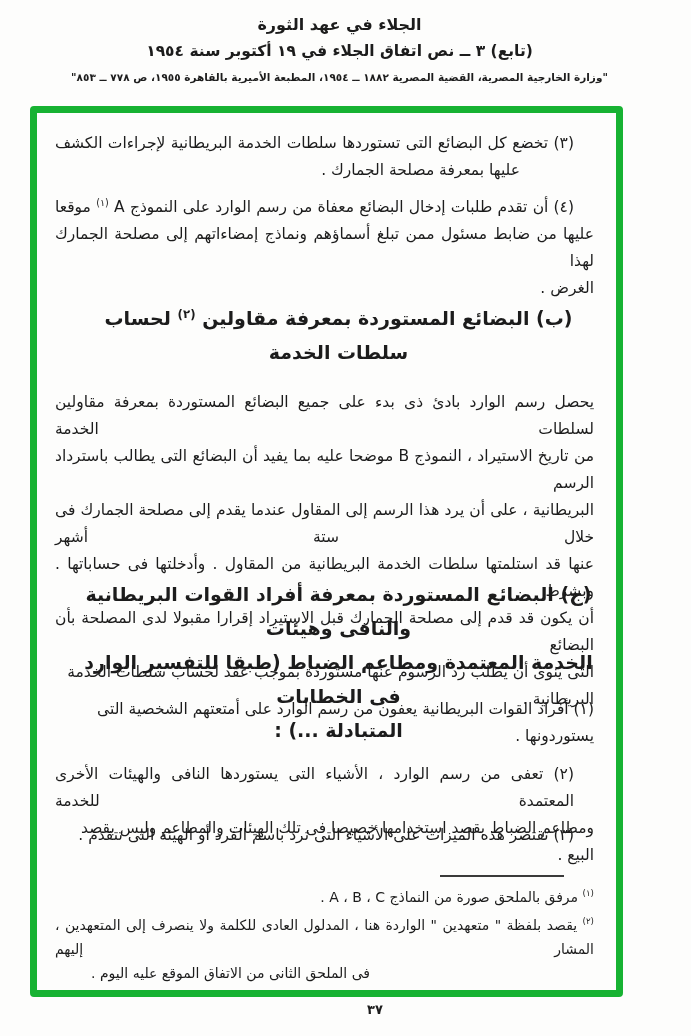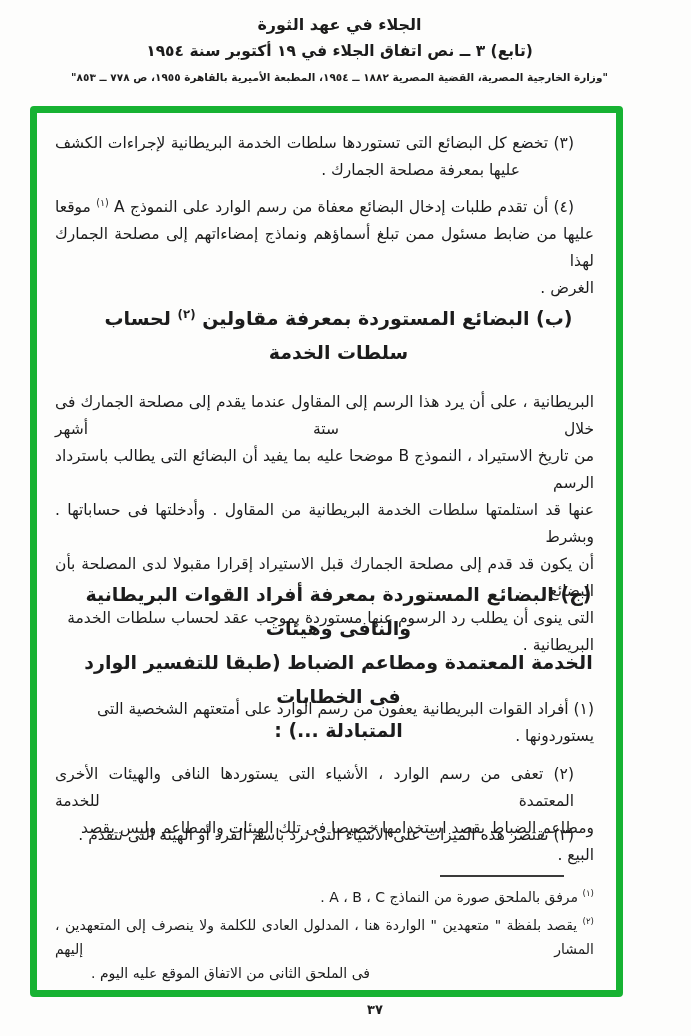--- a/index.html
+++ b/index.html
@@ -62,22 +62,23 @@
         <div class="line j ind"><span>(٤) أن تقدم طلبات إدخال البضائع معفاة من رسم الوارد على النموذج A </span><sup>(١)</sup><span> موقعا</span></div>
         <div class="line j">عليها من ضابط مسئول ممن تبلغ أسماؤهم ونماذج إمضاءاتهم إلى مصلحة الجمارك لهذا</div>
         <div class="line r">الغرض .</div>
       </div>
 
       <div class="block heading" style="top:188px">
         <div class="line c"><span>(ب) البضائع المستوردة بمعرفة مقاولين </span><sup>(٢)</sup><span> لحساب سلطات الخدمة</span></div>
       </div>
 
       <div class="block" style="top:276px">
+        <div class="line j">يحصل رسم الوارد بادئ ذى بدء على جميع البضائع المستوردة بمعرفة مقاولين لسلطات الخدمة</div>
+        <div class="line j">من تاريخ الاستيراد ، النموذج B موضحا عليه بما يفيد أن البضائع التى يطالب باسترداد الرسم</div>
         <div class="line j">البريطانية ، على أن يرد هذا الرسم إلى المقاول عندما يقدم إلى مصلحة الجمارك فى خلال ستة أشهر</div>
-        <div class="line j">من تاريخ الاستيراد ، النموذج B موضحا عليه بما يفيد أن البضائع التى يطالب باسترداد الرسم</div>
         <div class="line j">عنها قد استلمتها سلطات الخدمة البريطانية من المقاول . وأدخلتها فى حساباتها . وبشرط</div>
         <div class="line j">أن يكون قد قدم إلى مصلحة الجمارك قبل الاستيراد إقرارا مقبولا لدى المصلحة بأن البضائع</div>
         <div class="line r">التى ينوى أن يطلب رد الرسوم عنها مستوردة بموجب عقد لحساب سلطات الخدمة البريطانية .</div>
       </div>
 
       <div class="block heading" style="top:464px">
         <div class="line c">(ج) البضائع المستوردة بمعرفة أفراد القوات البريطانية والنافى وهيئات</div>
         <div class="line c">الخدمة المعتمدة ومطاعم الضباط (طبقا للتفسير الوارد فى الخطابات</div>
         <div class="line c">المتبادلة ...) :</div>
       </div>

